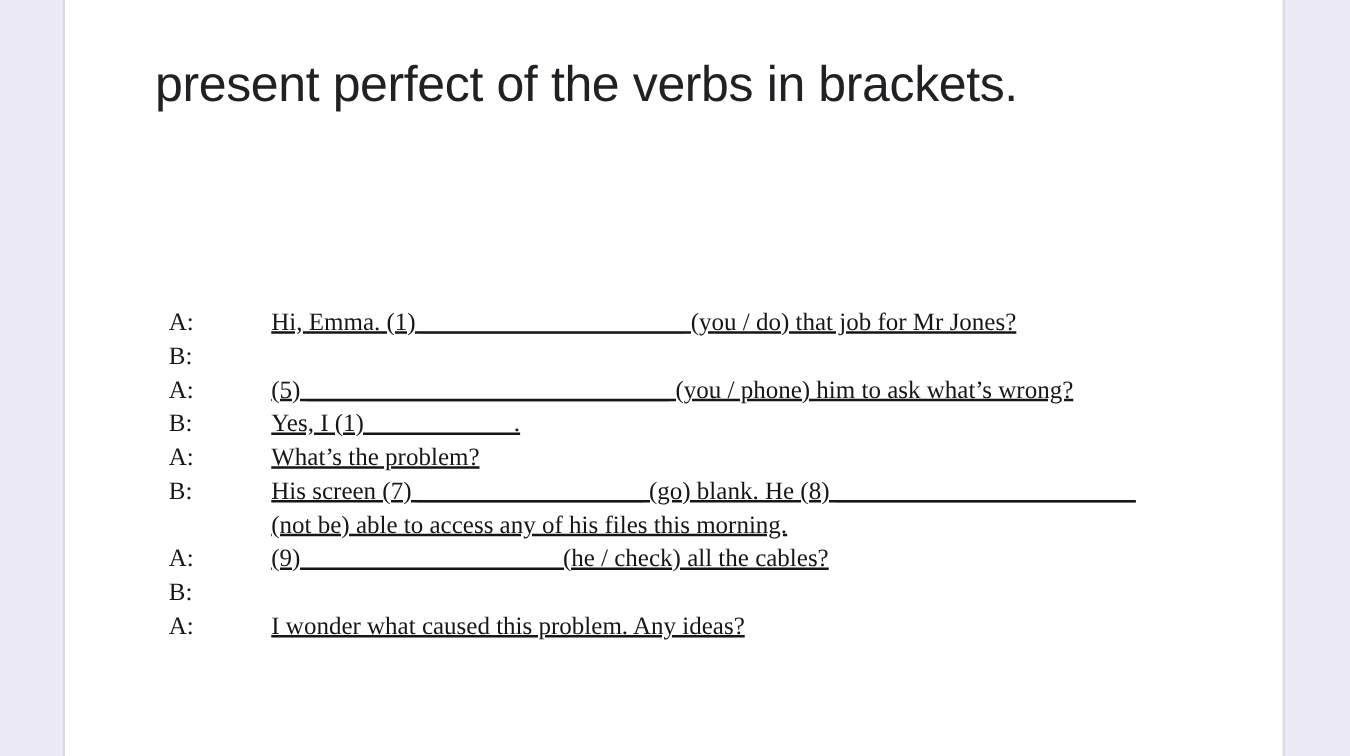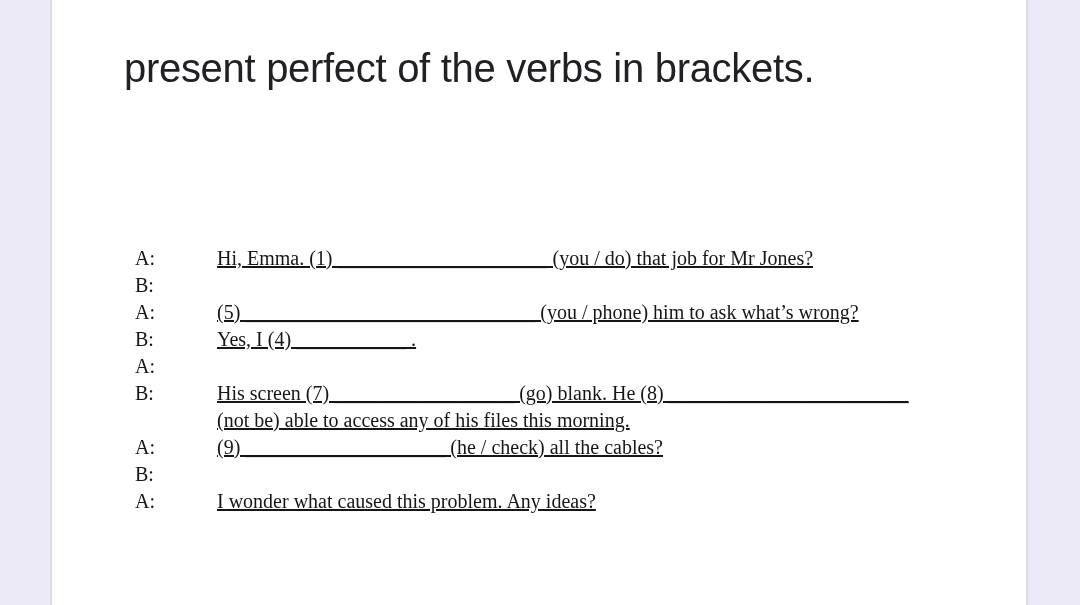--- a/index.html
+++ b/index.html
@@ -77,25 +77,26 @@
     </div>
 
 
     <div class="conv-row">
       <div class="conv-speaker">A:</div>
       <div class="conv-text">(5) _____________________________ (you / phone) him to ask what’s wrong?</div>
     </div>
 
     <div class="conv-row">
       <div class="conv-speaker">B:</div>
-      <div class="conv-text">Yes, I (4) ___________ .</div>
+      <div class="conv-text">Yes, I (1) ___________ .</div>
     </div>
 
     <div class="conv-row">
       <div class="conv-speaker">A:</div>
+      <div class="conv-text">What’s the problem?</div>
     </div>
 
     <div class="conv-row">
       <div class="conv-speaker">B:</div>
       <div class="conv-text">His screen (7) __________________ (go) blank. He (8) ________________________</div>
     </div>
 
     <div class="conv-row">
       <div class="conv-speaker"></div>
       <div class="conv-text">(not be) able to access any of his files this morning.</div>

